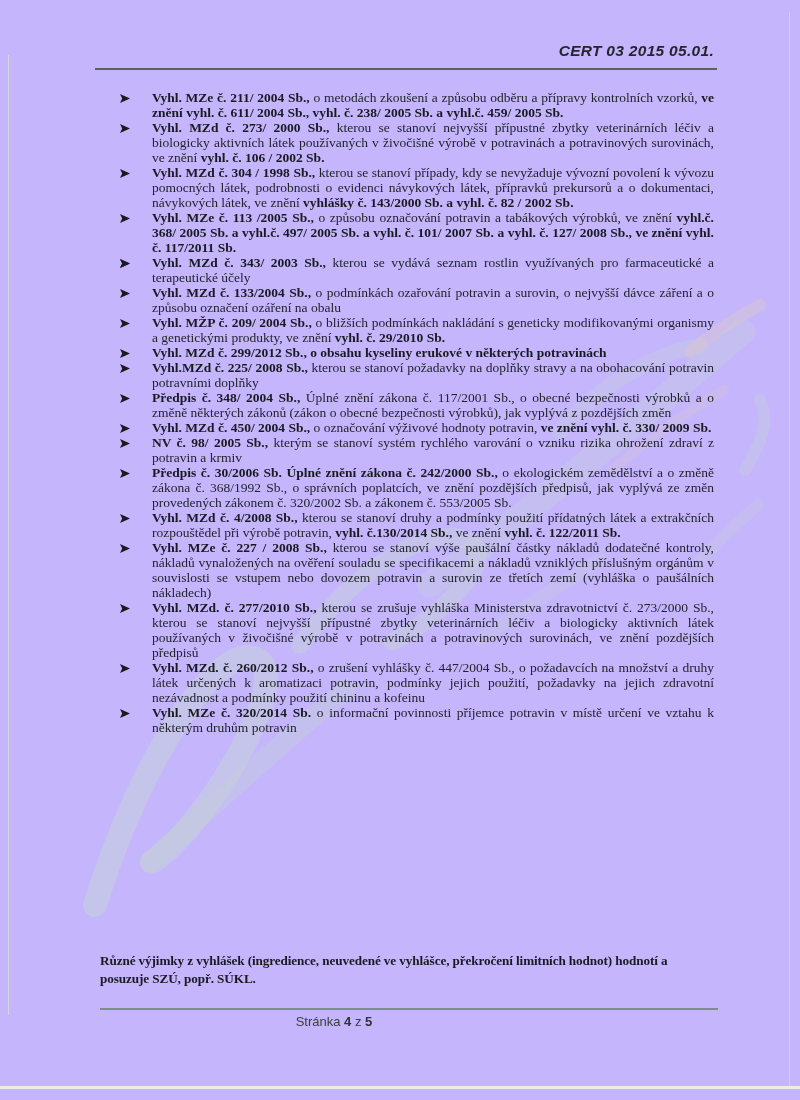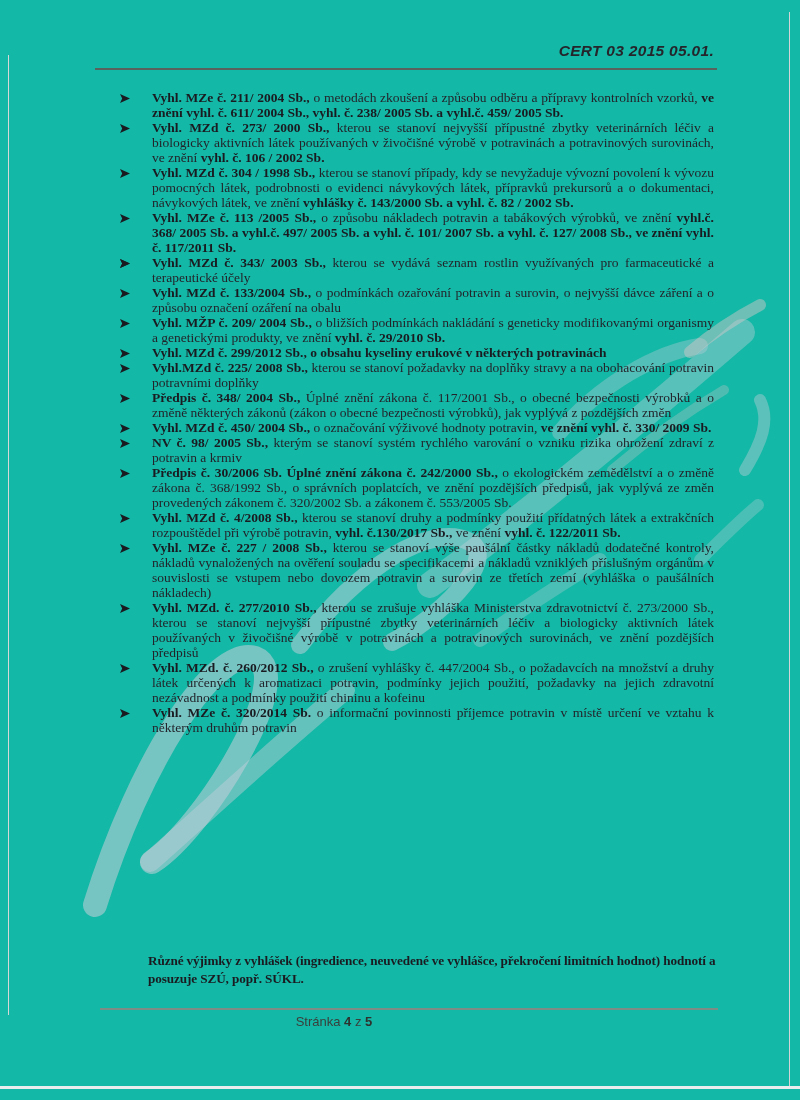--- a/index.html
+++ b/index.html
@@ -4,21 +4,21 @@
 <style>
   html,body{margin:0;padding:0;}
   body{
     width:800px;height:1100px;
     background:#ffffff;
     font-family:"Liberation Serif",serif;
     color:#23242b;
     position:relative;
     overflow:hidden;
   }
-  .page{position:absolute;inset:0;background:#14b8a6;}
+  .page{position:absolute;inset:0;background:#c4b5fd;}
   
   .edge-left{position:absolute;left:8px;top:55px;width:1px;height:960px;background:#d6d8d8;}
   .edge-right{position:absolute;left:789px;top:12px;width:1px;height:1076px;background:#d2d5d6;}
   .edge-bottom{position:absolute;left:0;top:1086px;width:800px;height:3px;background:#e9edee;}
   
   .wm{position:absolute;inset:0;z-index:0;pointer-events:none;}
   
   .doc-code{
     position:absolute;top:42px;right:86px;z-index:2;
     font-family:"Liberation Sans",sans-serif;
@@ -35,21 +35,21 @@
   .bullet{
     position:absolute;left:2px;top:4px;width:10px;height:9px;
     background:#1a1b20;
     clip-path:polygon(0 0,100% 50%,0 100%,22% 50%);
   }
   .b{font-weight:bold;color:#1a1b21;}
   
   .closing{
     position:absolute;top:952px;left:100px;width:616px;z-index:2;
     font-size:13.2px;line-height:17.5px;font-weight:bold;color:#1a1b21;
-    letter-spacing:-.1px;text-align:left;margin-left:48px;
+    letter-spacing:-.1px;text-align:left;
   }
   .closing .b{font-weight:bold;}
   
   .rule-bottom{position:absolute;top:1008px;left:100px;width:618px;height:2px;background:#7e8c86;z-index:2;}
   .page-number{
     position:absolute;top:1014px;left:0;width:668px;z-index:2;
     text-align:center;font-family:"Liberation Sans",sans-serif;
     font-size:13px;color:#3a3f3c;
   }
   .page-number .b{font-weight:bold;color:#2e322f;}
@@ -80,32 +80,32 @@
   <div class="edge-right"></div>
   <div class="edge-bottom"></div>
 
   <div class="doc-code">CERT 03 2015 05.01.</div>
   <div class="rule-top"></div>
 
   <div class="list">
       <div class="item"><span class="bullet"></span><span><span class="b">Vyhl. MZe č. 211/ 2004 Sb.,</span><span> o metodách zkoušení a způsobu odběru a přípravy kontrolních vzorků, </span><span class="b">ve znění vyhl. č. 611/ 2004 Sb., vyhl. č. 238/ 2005 Sb. a vyhl.č. 459/ 2005 Sb.</span></span></div>
       <div class="item"><span class="bullet"></span><span><span class="b">Vyhl. MZd č. 273/ 2000 Sb.,</span><span> kterou se stanoví nejvyšší přípustné zbytky veterinárních léčiv a biologicky aktivních látek používaných v živočišné výrobě v potravinách a potravinových surovinách, ve znění </span><span class="b">vyhl. č. 106 / 2002 Sb.</span></span></div>
       <div class="item"><span class="bullet"></span><span><span class="b">Vyhl. MZd č. 304 / 1998 Sb.,</span><span> kterou se stanoví případy, kdy se nevyžaduje vývozní povolení k vývozu pomocných látek, podrobnosti o evidenci návykových látek, přípravků prekursorů a o dokumentaci, návykových látek, ve znění </span><span class="b">vyhlášky č. 143/2000 Sb. a vyhl. č. 82 / 2002 Sb.</span></span></div>
-      <div class="item"><span class="bullet"></span><span><span class="b">Vyhl. MZe č. 113 /2005 Sb.,</span><span> o způsobu nákladech potravin a tabákových výrobků, ve znění </span><span class="b">vyhl.č. 368/ 2005 Sb. a vyhl.č. 497/ 2005 Sb. a vyhl. č. 101/ 2007 Sb. a vyhl. č. 127/ 2008 Sb., ve znění vyhl. č. 117/2011 Sb.</span></span></div>
+      <div class="item"><span class="bullet"></span><span><span class="b">Vyhl. MZe č. 113 /2005 Sb.,</span><span> o způsobu označování potravin a tabákových výrobků, ve znění </span><span class="b">vyhl.č. 368/ 2005 Sb. a vyhl.č. 497/ 2005 Sb. a vyhl. č. 101/ 2007 Sb. a vyhl. č. 127/ 2008 Sb., ve znění vyhl. č. 117/2011 Sb.</span></span></div>
       <div class="item"><span class="bullet"></span></div>
       <div class="item"><span class="bullet"></span><span><span class="b">Vyhl. MZd č. 343/ 2003 Sb.,</span><span> kterou se vydává seznam rostlin využívaných pro farmaceutické a terapeutické účely</span></span></div>
       <div class="item"><span class="bullet"></span><span><span class="b">Vyhl. MZd č. 133/2004 Sb.,</span><span> o podmínkách ozařování potravin a surovin, o nejvyšší dávce záření a o způsobu označení ozáření na obalu</span></span></div>
       <div class="item"><span class="bullet"></span><span><span class="b">Vyhl. MŽP č. 209/ 2004 Sb.,</span><span> o bližších podmínkách nakládání s geneticky modifikovanými organismy a genetickými produkty, ve znění </span><span class="b">vyhl. č. 29/2010 Sb.</span></span></div>
       <div class="item"><span class="bullet"></span><span><span class="b">Vyhl. MZd č. 299/2012 Sb., o obsahu kyseliny erukové v některých potravinách</span></span></div>
       <div class="item"><span class="bullet"></span><span><span class="b">Vyhl.MZd č. 225/ 2008 Sb.,</span><span> kterou se stanoví požadavky na doplňky stravy a na obohacování potravin potravními doplňky</span></span></div>
       <div class="item"><span class="bullet"></span><span><span class="b">Předpis č. 348/ 2004 Sb.,</span><span> Úplné znění zákona č. 117/2001 Sb., o obecné bezpečnosti výrobků a o změně některých zákonů (zákon o obecné bezpečnosti výrobků), jak vyplývá z pozdějších změn</span></span></div>
       <div class="item"><span class="bullet"></span><span><span class="b">Vyhl. MZd č. 450/ 2004 Sb.,</span><span> o označování výživové hodnoty potravin, </span><span class="b">ve znění vyhl. č. 330/ 2009 Sb.</span></span></div>
       <div class="item"><span class="bullet"></span><span><span class="b">NV č. 98/ 2005 Sb.,</span><span> kterým se stanoví systém rychlého varování o vzniku rizika ohrožení zdraví z potravin a krmiv</span></span></div>
       <div class="item"><span class="bullet"></span><span><span class="b">Předpis č. 30/2006 Sb. Úplné znění zákona č. 242/2000 Sb.,</span><span> o ekologickém zemědělství a o změně zákona č. 368/1992 Sb., o správních poplatcích, ve znění pozdějších předpisů, jak vyplývá ze změn provedených zákonem č. 320/2002 Sb. a zákonem č. 553/2005 Sb.</span></span></div>
-      <div class="item"><span class="bullet"></span><span><span class="b">Vyhl. MZd č. 4/2008 Sb.,</span><span> kterou se stanoví druhy a podmínky použití přídatných látek a extrakčních rozpouštědel při výrobě potravin, </span><span class="b">vyhl. č.130/2017 Sb.,</span><span> ve znění </span><span class="b">vyhl. č. 122/2011 Sb.</span></span></div>
+      <div class="item"><span class="bullet"></span><span><span class="b">Vyhl. MZd č. 4/2008 Sb.,</span><span> kterou se stanoví druhy a podmínky použití přídatných látek a extrakčních rozpouštědel při výrobě potravin, </span><span class="b">vyhl. č.130/2014 Sb.,</span><span> ve znění </span><span class="b">vyhl. č. 122/2011 Sb.</span></span></div>
       <div class="item"><span class="bullet"></span><span><span class="b">Vyhl. MZe č. 227 / 2008 Sb.,</span><span> kterou se stanoví výše paušální částky nákladů dodatečné kontroly, nákladů vynaložených na ověření souladu se specifikacemi a nákladů vzniklých příslušným orgánům v souvislosti se vstupem nebo dovozem potravin a surovin ze třetích zemí (vyhláška o paušálních nákladech)</span></span></div>
       <div class="item"><span class="bullet"></span><span><span class="b">Vyhl. MZd. č. 277/2010 Sb.,</span><span> kterou se zrušuje vyhláška Ministerstva zdravotnictví č. 273/2000 Sb., kterou se stanoví nejvyšší přípustné zbytky veterinárních léčiv a biologicky aktivních látek používaných v živočišné výrobě v potravinách a potravinových surovinách, ve znění pozdějších předpisů</span></span></div>
       <div class="item"><span class="bullet"></span><span><span class="b">Vyhl. MZd. č. 260/2012 Sb.,</span><span> o zrušení vyhlášky č. 447/2004 Sb., o požadavcích na množství a druhy látek určených k aromatizaci potravin, podmínky jejich použití, požadavky na jejich zdravotní nezávadnost a podmínky použití chininu a kofeinu</span></span></div>
       <div class="item"><span class="bullet"></span><span><span class="b">Vyhl. MZe č. 320/2014 Sb.</span><span> o informační povinnosti příjemce potravin v místě určení ve vztahu k některým druhům potravin</span></span></div>
     </div>
 
   <div class="closing"><span class="b">Různé výjimky z vyhlášek (ingredience, neuvedené ve vyhlášce, překročení limitních hodnot) hodnotí a posuzuje SZÚ, popř. SÚKL.</span></div>
 
   <div class="rule-bottom"></div>
   <div class="page-number"><span>Stránka </span><span class="b">4</span><span> z </span><span class="b">5</span></div>

